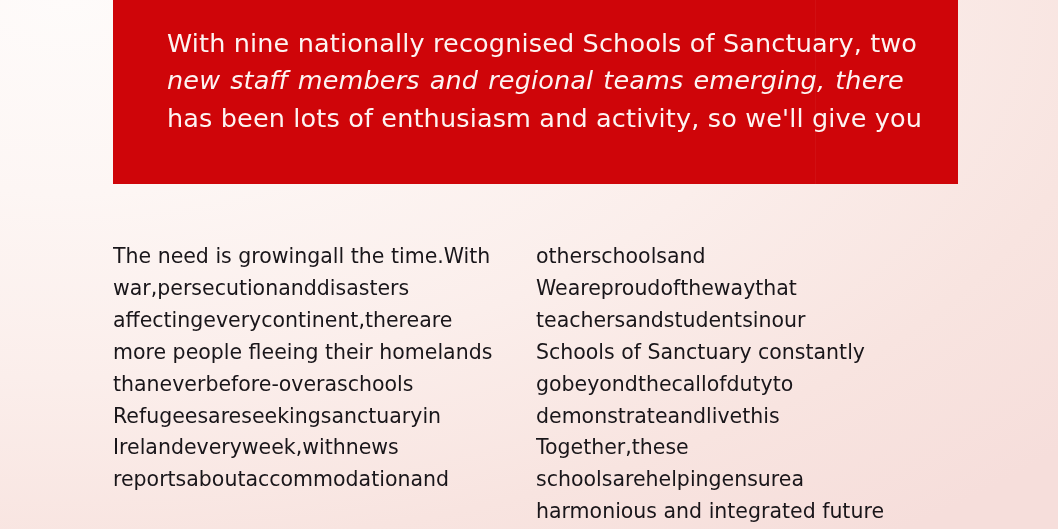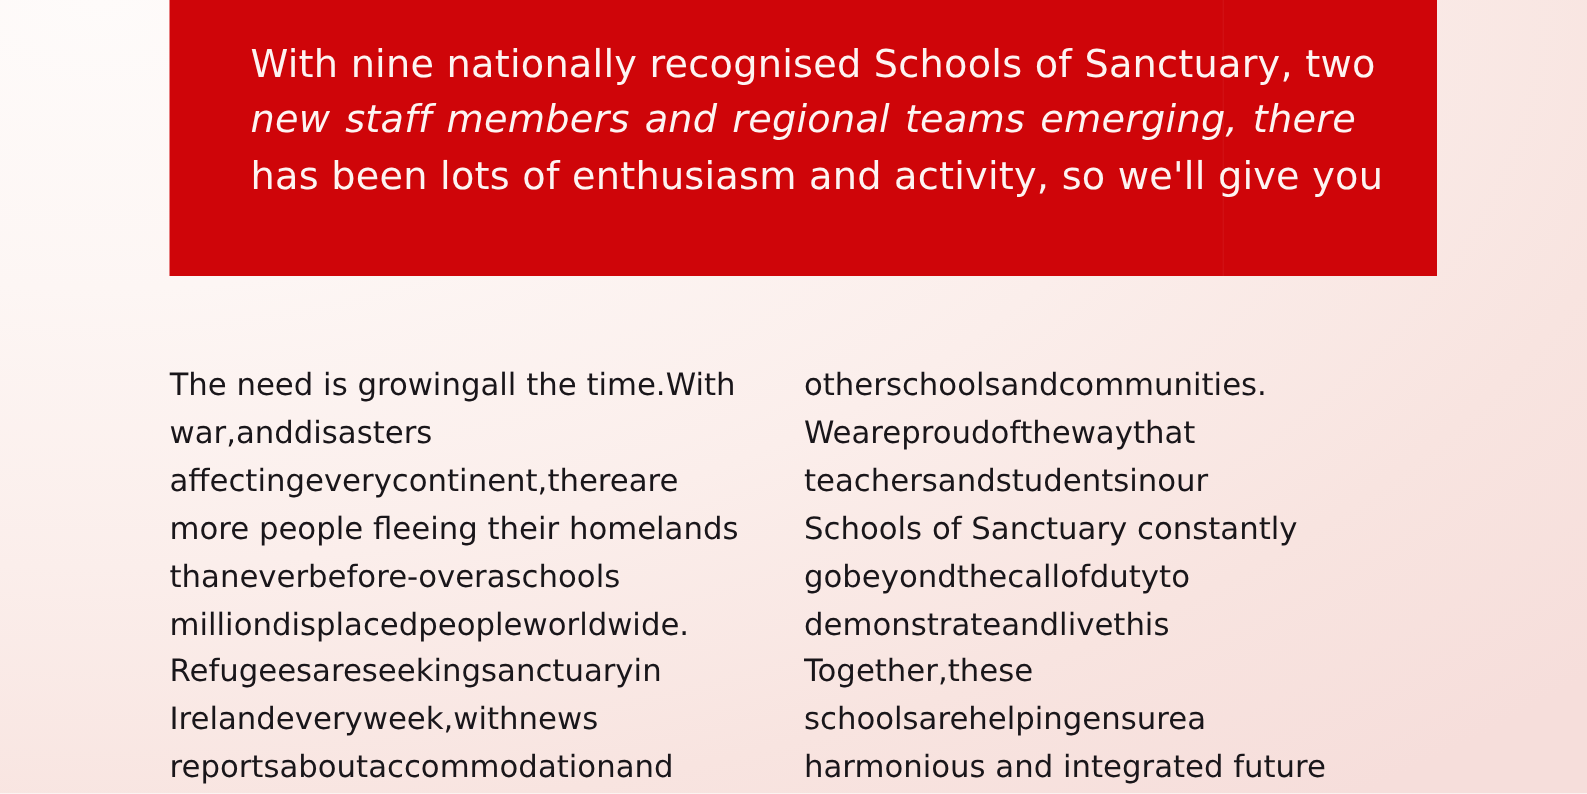--- a/index.html
+++ b/index.html
@@ -119,20 +119,21 @@
 
   <div id="body-cols">
     <div class="col" id="col-left">
         <div class="body-line justify">
           <span>The need is growing</span>
           <span>all the time.</span>
           <span>With</span>
         </div>
         <div class="body-line justify">
           <span>war,</span>
+          <span>persecution</span>
           <span>and</span>
           <span>disasters</span>
         </div>
         <div class="body-line justify">
           <span>affecting</span>
           <span>every</span>
           <span>continent,</span>
           <span>there</span>
           <span>are</span>
         </div>
@@ -140,26 +141,20 @@
         <div class="body-line justify">
           <span>than</span>
           <span>ever</span>
           <span>before</span>
           <span>-</span>
           <span>over</span>
           <span>a</span>
           <span>schools</span>
         </div>
         <div class="body-line justify">
-          <span>million</span>
-          <span>displaced</span>
-          <span>people</span>
-          <span>worldwide.</span>
-        </div>
-        <div class="body-line justify">
           <span>Refugees</span>
           <span>are</span>
           <span>seeking</span>
           <span>sanctuary</span>
           <span>in</span>
         </div>
         <div class="body-line justify">
           <span>Ireland</span>
           <span>every</span>
           <span>week,</span>
@@ -171,21 +166,20 @@
           <span>about</span>
           <span>accommodation</span>
           <span>and</span>
         </div>
       </div>
     <div class="col" id="col-right">
         <div class="body-line justify">
           <span>other</span>
           <span>schools</span>
           <span>and</span>
-          <span>communities.</span>
         </div>
         <div class="body-line justify">
           <span>We</span>
           <span>are</span>
           <span>proud</span>
           <span>of</span>
           <span>the</span>
           <span>way</span>
           <span>that</span>
         </div>

